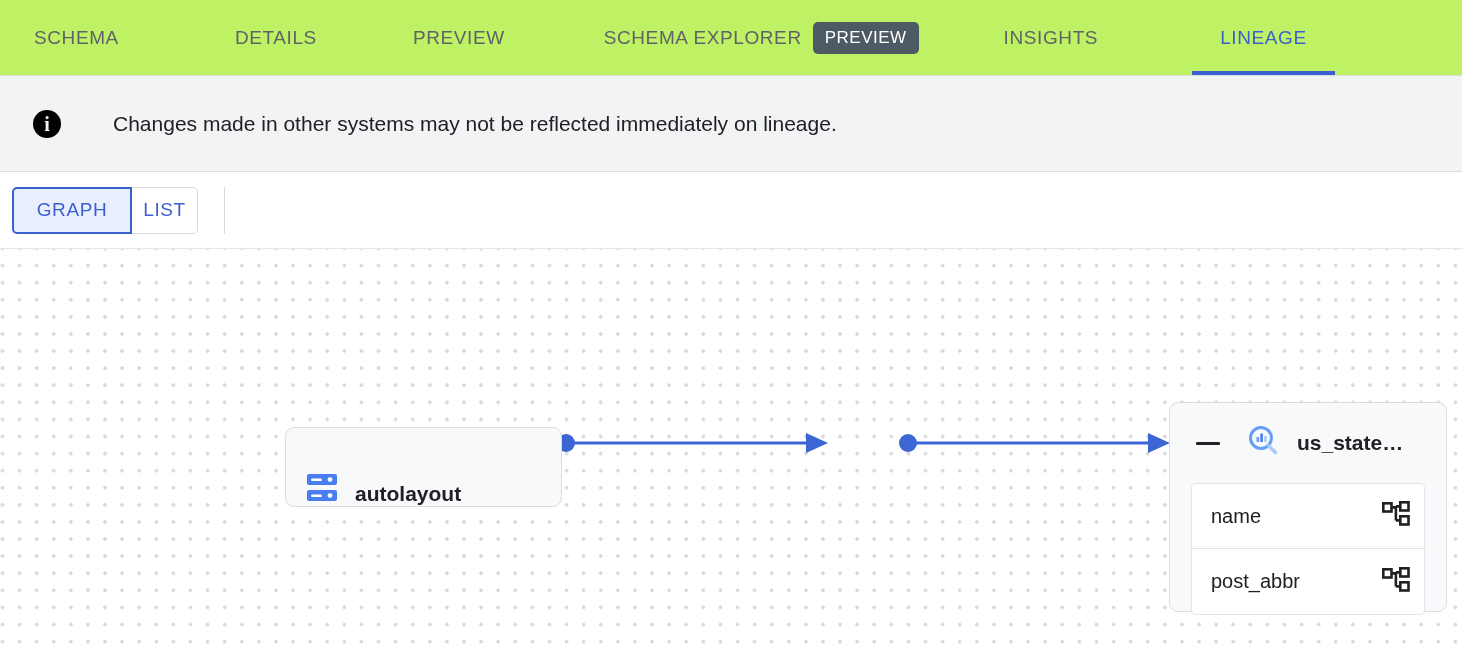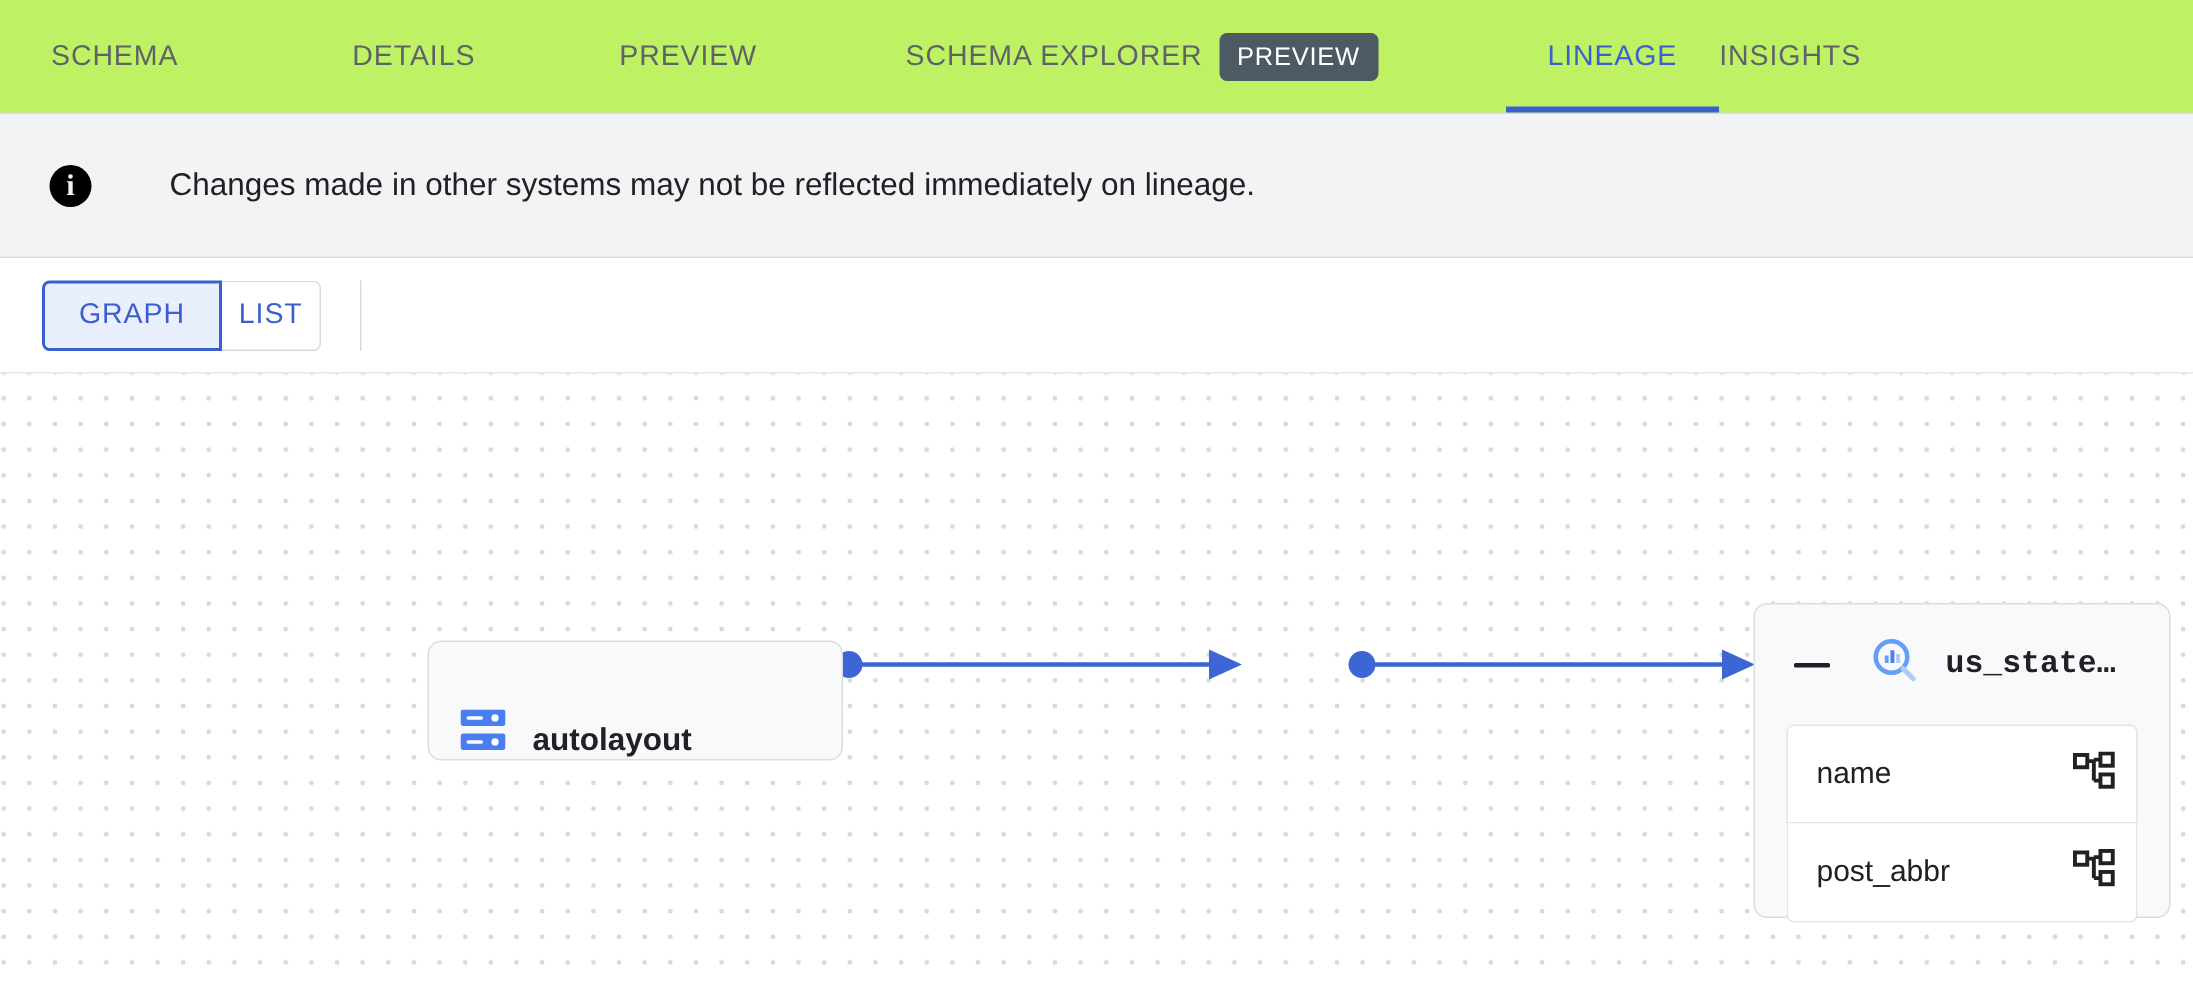--- a/index.html
+++ b/index.html
@@ -99,21 +99,21 @@
     font-size: 21px;
     color: #202124;
   }
 
   
   .toolbar {
     height: 76px;
     background: #ffffff;
     display: flex;
     align-items: center;
-    padding-left: 28px;
+    padding-left: 12px;
   }
   .segmented { display: flex; }
   .seg-btn {
     height: 47px;
     display: flex;
     align-items: center;
     justify-content: center;
     font-size: 19px;
     letter-spacing: 0.6px;
     color: #3c5fd0;
@@ -197,21 +197,20 @@
     background: #f8f9fa;
     border: 1px solid #dadce0;
     border-radius: 9px;
     cursor: pointer;
   }
   .node-table-header {
     height: 80px;
     display: flex;
     align-items: center;
     padding-left: 24px;
-    font-family: Liberation Mono, monospace;
   }
   .collapse-btn {
     width: 28px;
     height: 28px;
     display: flex;
     align-items: center;
     justify-content: center;
     cursor: pointer;
     flex: 0 0 28px;
   }
@@ -264,27 +263,27 @@
   </div>
   <div class="tab" id="tab-2">
     <span class="tab-label">PREVIEW</span>
 
   </div>
   <div class="tab" id="tab-3">
     <span class="tab-label">SCHEMA EXPLORER</span>
     <span class="tab-badge">PREVIEW</span>
 
   </div>
+  <div class="tab" id="tab-4">
+    <span class="tab-label">INSIGHTS</span>
+
+  </div>
   <div class="tab active" id="tab-5">
     <span class="tab-label">LINEAGE</span>
     <span class="underline"></span>
-  </div>
-  <div class="tab" id="tab-4">
-    <span class="tab-label">INSIGHTS</span>
-
   </div>
 </div>
 
 <div class="banner">
   <div class="info-icon">i</div>
   <div class="banner-text">Changes made in other systems may not be reflected immediately on lineage.</div>
 </div>
 
 <div class="toolbar">
   <div class="segmented">

